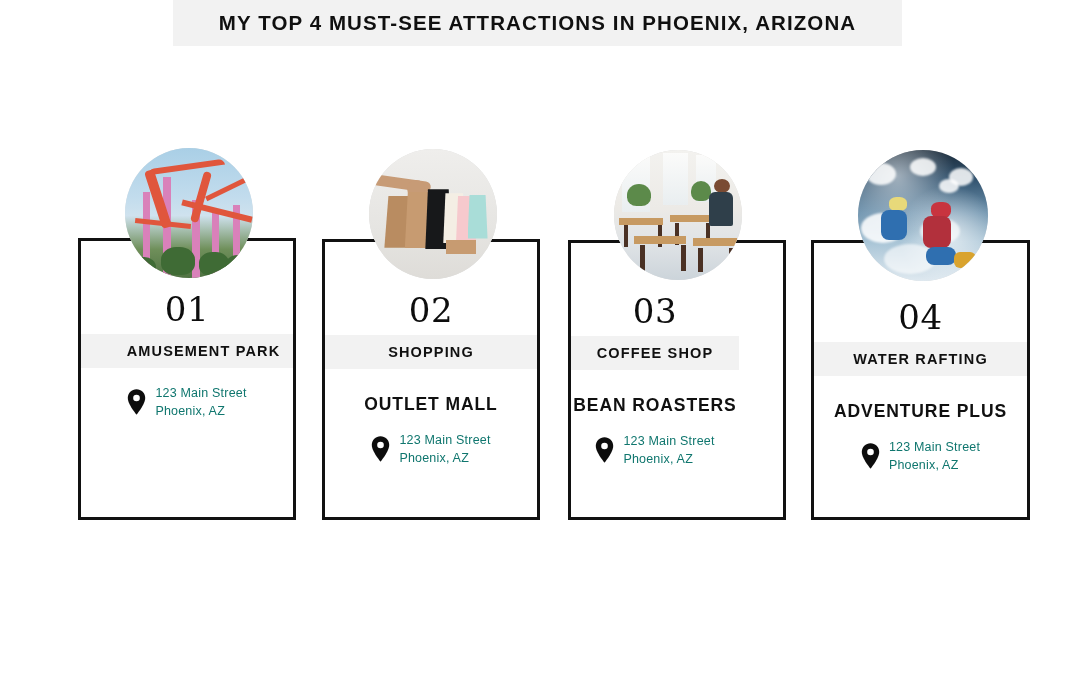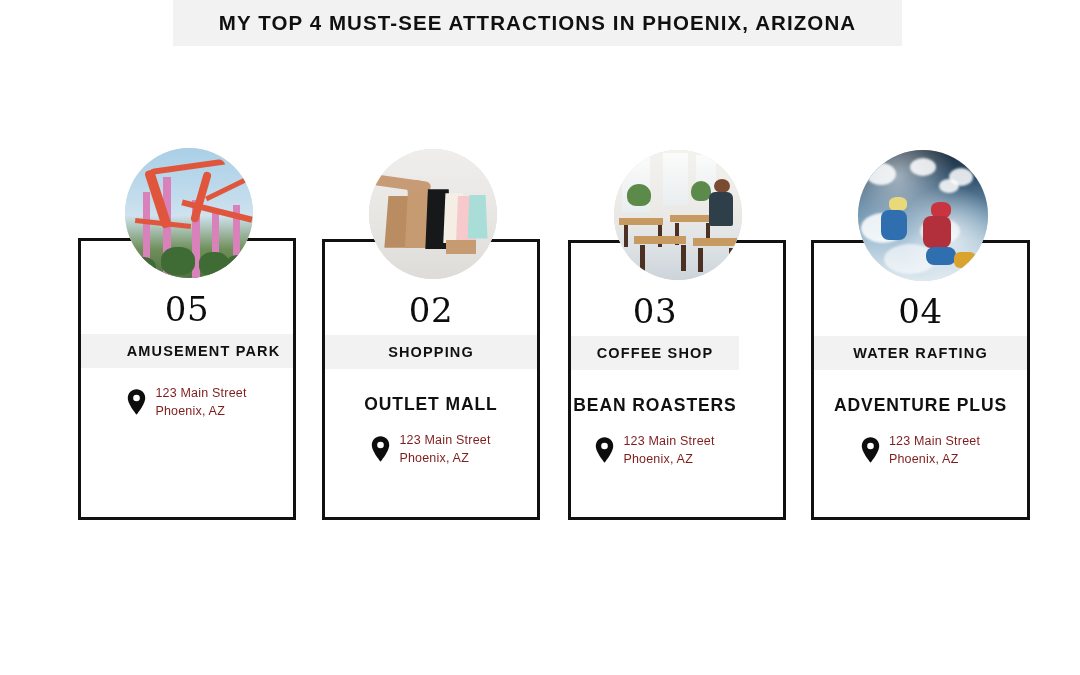--- a/index.html
+++ b/index.html
@@ -118,21 +118,21 @@
   }
   .pin-icon {
     flex: 0 0 auto;
     width: 19px;
     height: 26px;
     display: block;
   }
   .addr-lines {
     font-size: 12.5px;
     line-height: 1.45;
-    color: #7f1d1d;
+    color: #0f766e;
     letter-spacing: 0.2px;
     text-align: left;
     white-space: nowrap;
   }
 
   
   
   .art-coaster {
     position: absolute; inset: 0;
     background:
@@ -223,21 +223,21 @@
         <div class="rail" style="left:62%; top:30%; width:34%;  height:5px; transform:rotate(-26deg);"></div>
         <div class="foliage" style="left:28%; top:76%; width:34px; height:28px;"></div>
         <div class="foliage" style="left:58%; top:80%; width:30px; height:24px;"></div>
         <div class="foliage" style="left:4%;  top:84%; width:26px; height:22px;"></div>
         <div class="foliage" style="left:78%; top:82%; width:28px; height:24px;"></div>
       </div>
     </div>
   </div>
 
   <div class="card-body" style="left:81px; top:292px; width:212px;">
-    <div class="num">05</div>
+    <div class="num">01</div>
     <div class="cat-band" style="margin-top:8px;padding-left:33px;">
       <span class="cat-label">AMUSEMENT PARK</span>
     </div>
     <div class="addr-row" style="margin-top:16px;">
       <svg class="pin-icon" viewBox="0 0 24 32">
         <path d="M12 0C5.9 0 1 4.9 1 11c0 8.1 11 21 11 21s11-12.9 11-21C23 4.9 18.1 0 12 0z" fill="#0d0d0d"></path>
         <circle cx="12" cy="11" r="4.2" fill="#ffffff"></circle>
       </svg>
       <div class="addr-lines">
         <div>123 Main Street</div>
@@ -346,21 +346,21 @@
         <div class="pad" style="left:18%; top:46%; width:26px; height:30px; background:#2f6fb0; border-radius:8px;"></div>
         <div class="pad" style="left:56%; top:40%; width:20px; height:16px; background:#c8343f;"></div>
         <div class="pad" style="left:50%; top:50%; width:28px; height:32px; background:#b2303c; border-radius:8px;"></div>
         <div class="pad" style="left:52%; top:74%; width:30px; height:18px; background:#2f6fb0; border-radius:8px;"></div>
         <div class="pad" style="left:74%; top:78%; width:22px; height:16px; background:#d9a32e; border-radius:6px;"></div>
         <div class="foam" style="left:62%; top:22%; width:20px; height:14px;"></div>
       </div>
     </div>
   </div>
 
-  <div class="card-body" style="left:814px; top:294px; width:213px;">
+  <div class="card-body" style="left:814px; top:300px; width:213px;">
     <div class="num">04</div>
     <div class="cat-band" style="margin-top:8px;">
       <span class="cat-label">WATER RAFTING</span>
     </div>
     <div class="biz-name" style="margin-top:25px;">ADVENTURE PLUS</div>
     <div class="addr-row" style="margin-top:16px;">
       <svg class="pin-icon" viewBox="0 0 24 32">
         <path d="M12 0C5.9 0 1 4.9 1 11c0 8.1 11 21 11 21s11-12.9 11-21C23 4.9 18.1 0 12 0z" fill="#0d0d0d"></path>
         <circle cx="12" cy="11" r="4.2" fill="#ffffff"></circle>
       </svg>

